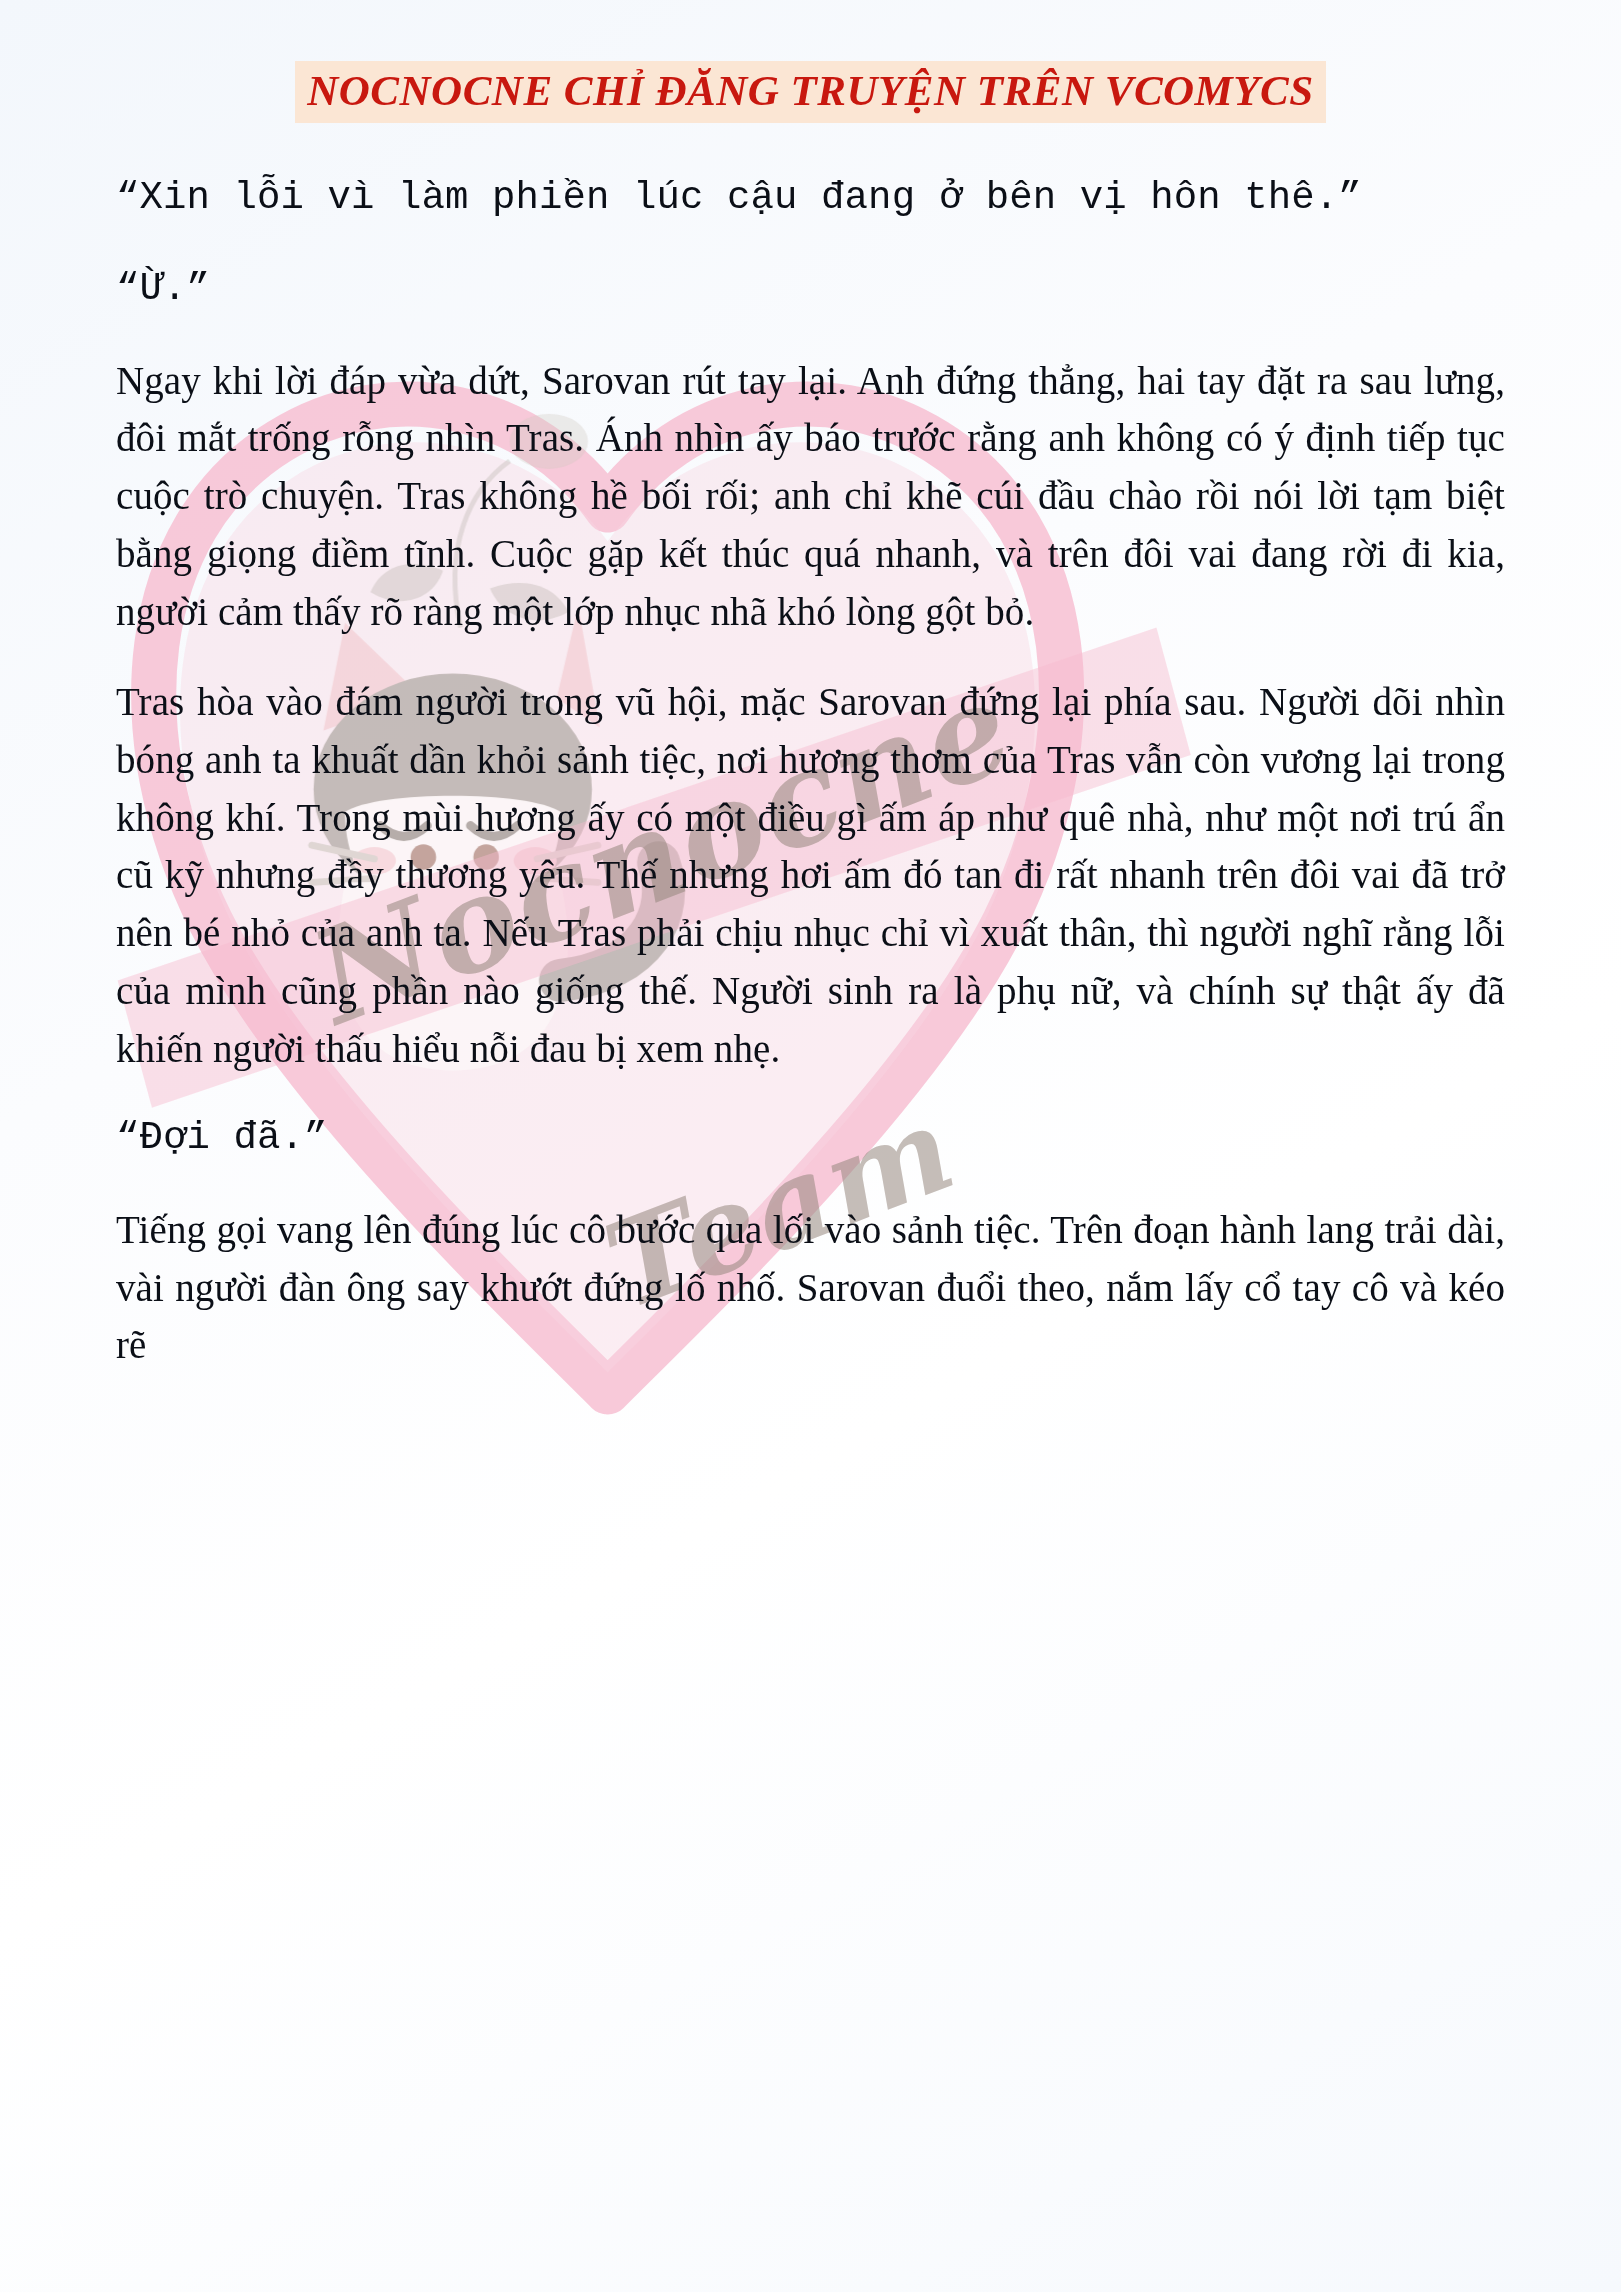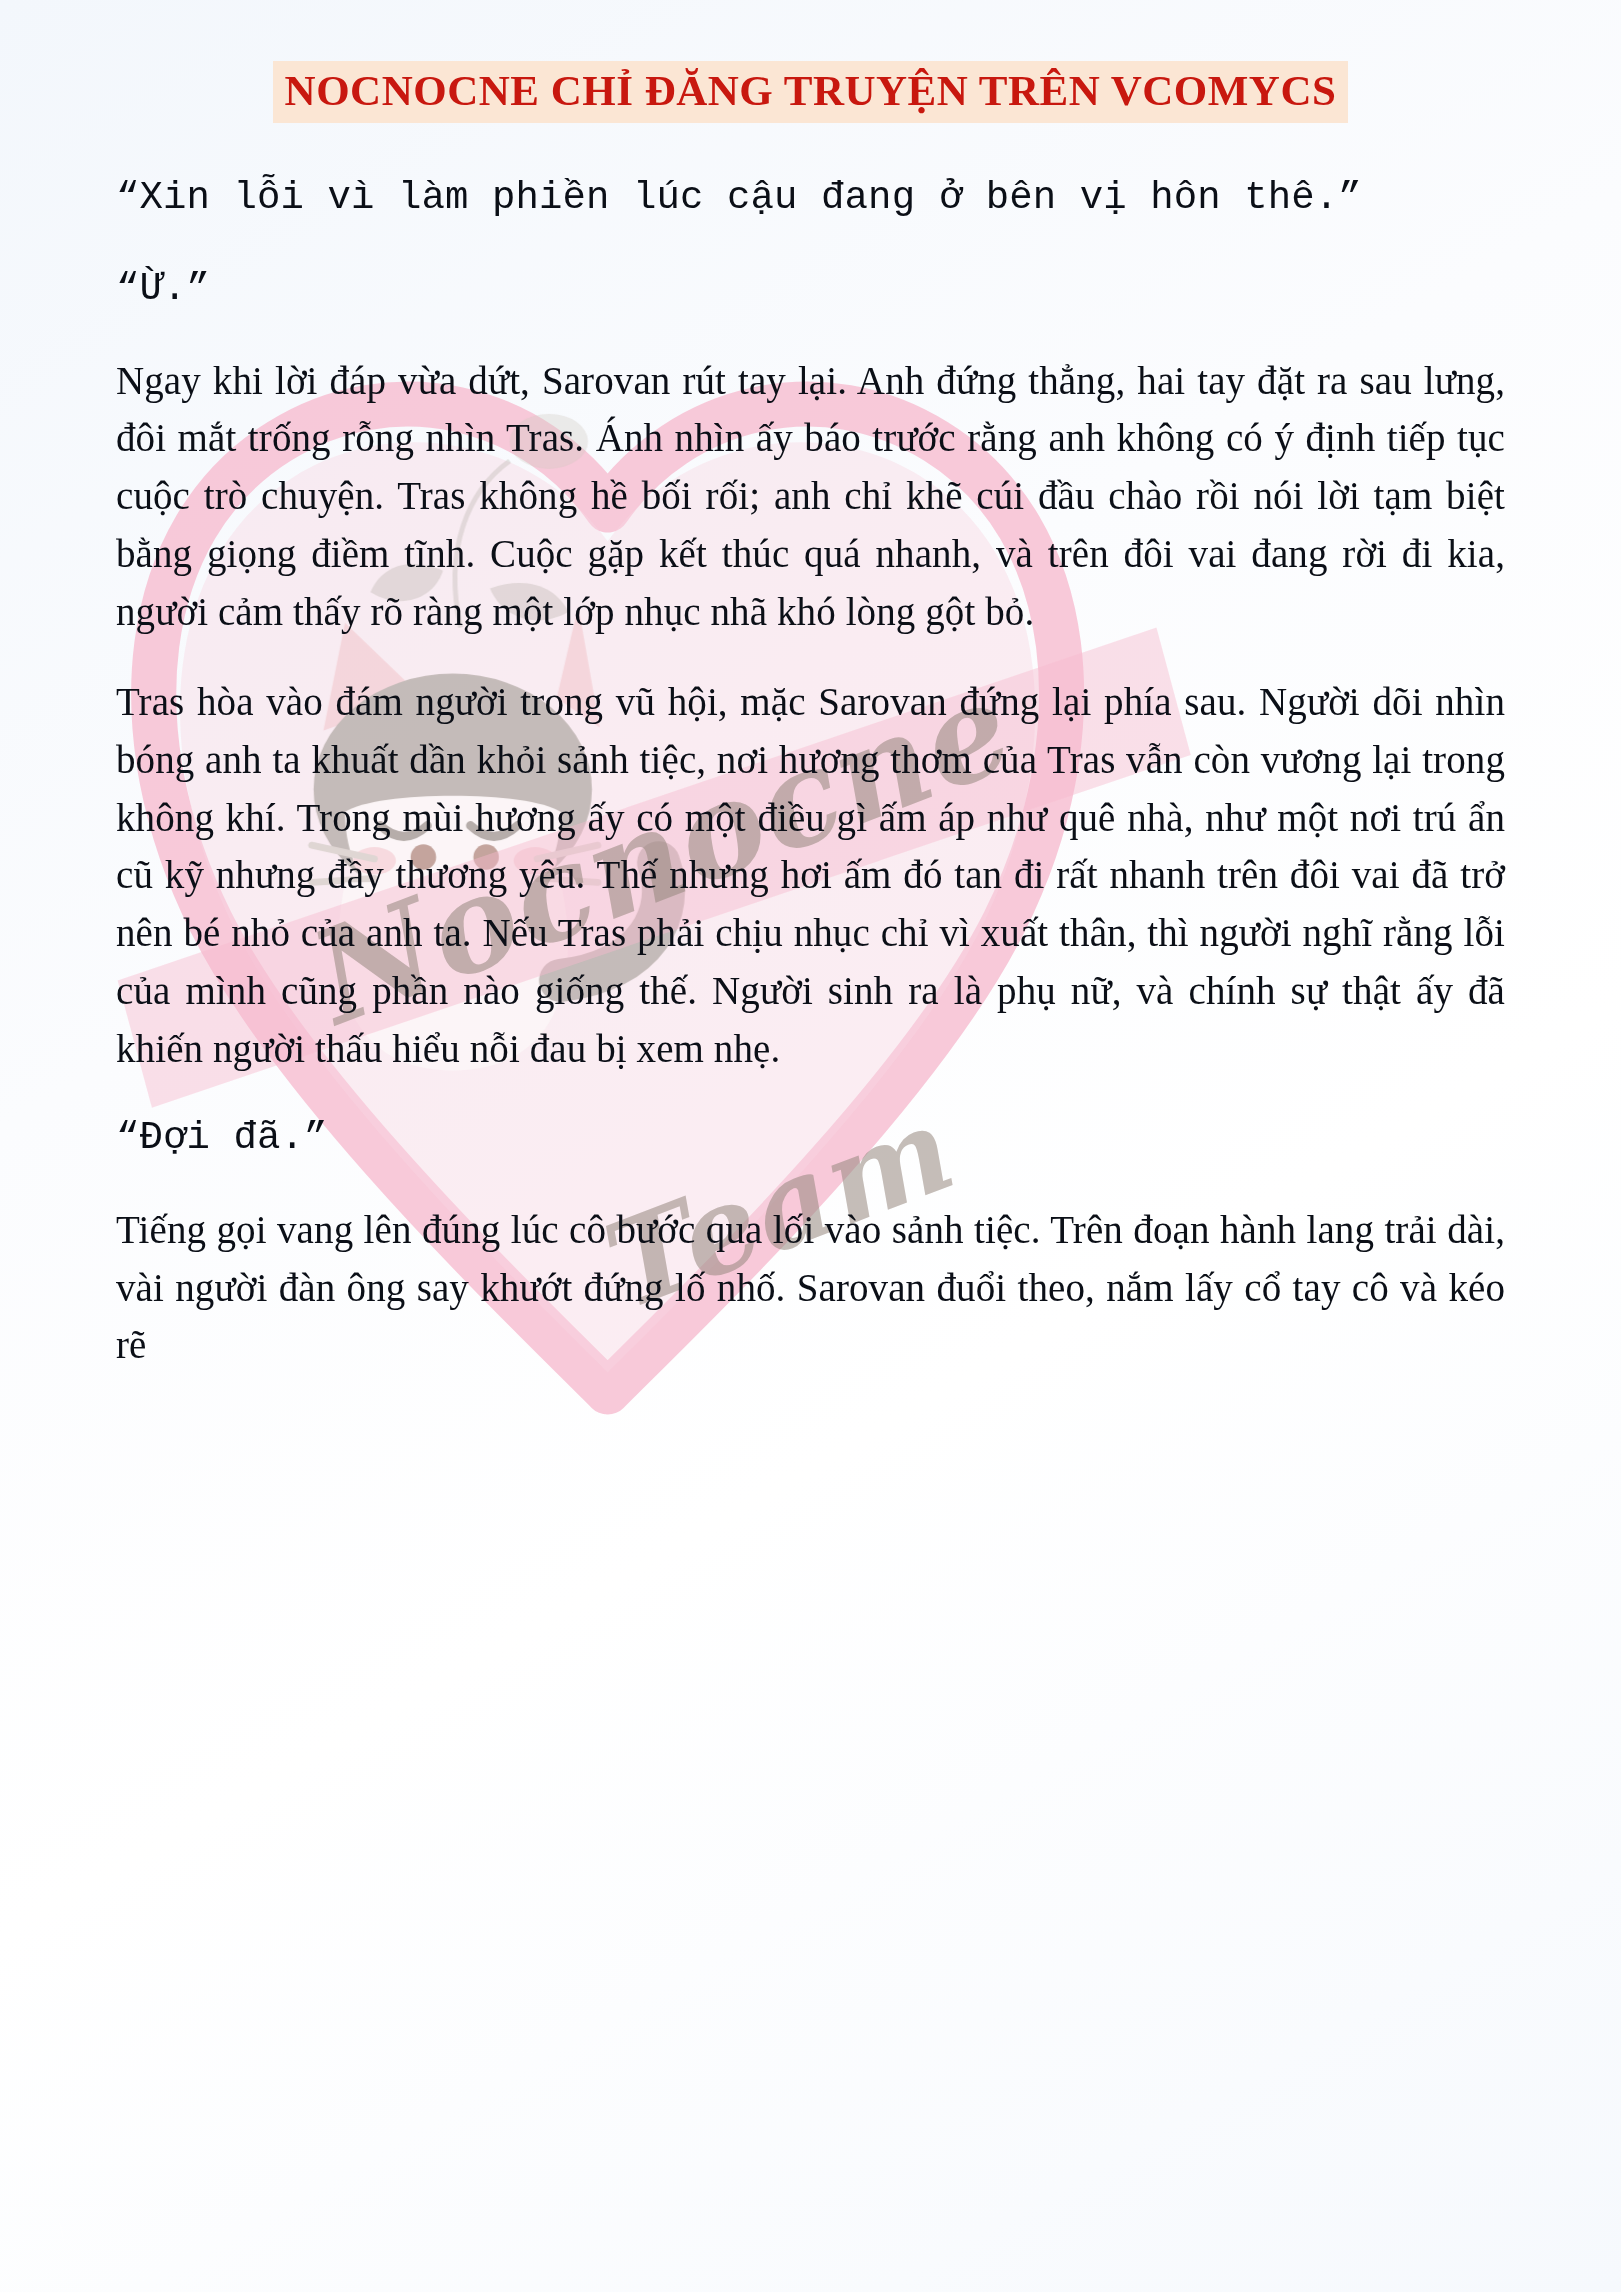--- a/index.html
+++ b/index.html
@@ -75,20 +75,21 @@
     display: inline-block;
     background: #fbe6d4;
     color: #c8180f;
     font-family: "Liberation Serif", "DejaVu Serif", serif;
     font-weight: 700;
     font-size: 43px;
     letter-spacing: 0.5px;
     line-height: 1.22;
     padding: 3.9px 11.8px 5.9px 11.8px;
     white-space: nowrap;
+    font-style: italic;
   }
 
   .para {
     font-family: "Liberation Serif", "DejaVu Serif", serif;
     font-size: 39px;
     line-height: 1.48;
     color: #0b0f17;
     text-align: justify;
     text-justify: inter-word;
     margin: 0 0 33px 0;

